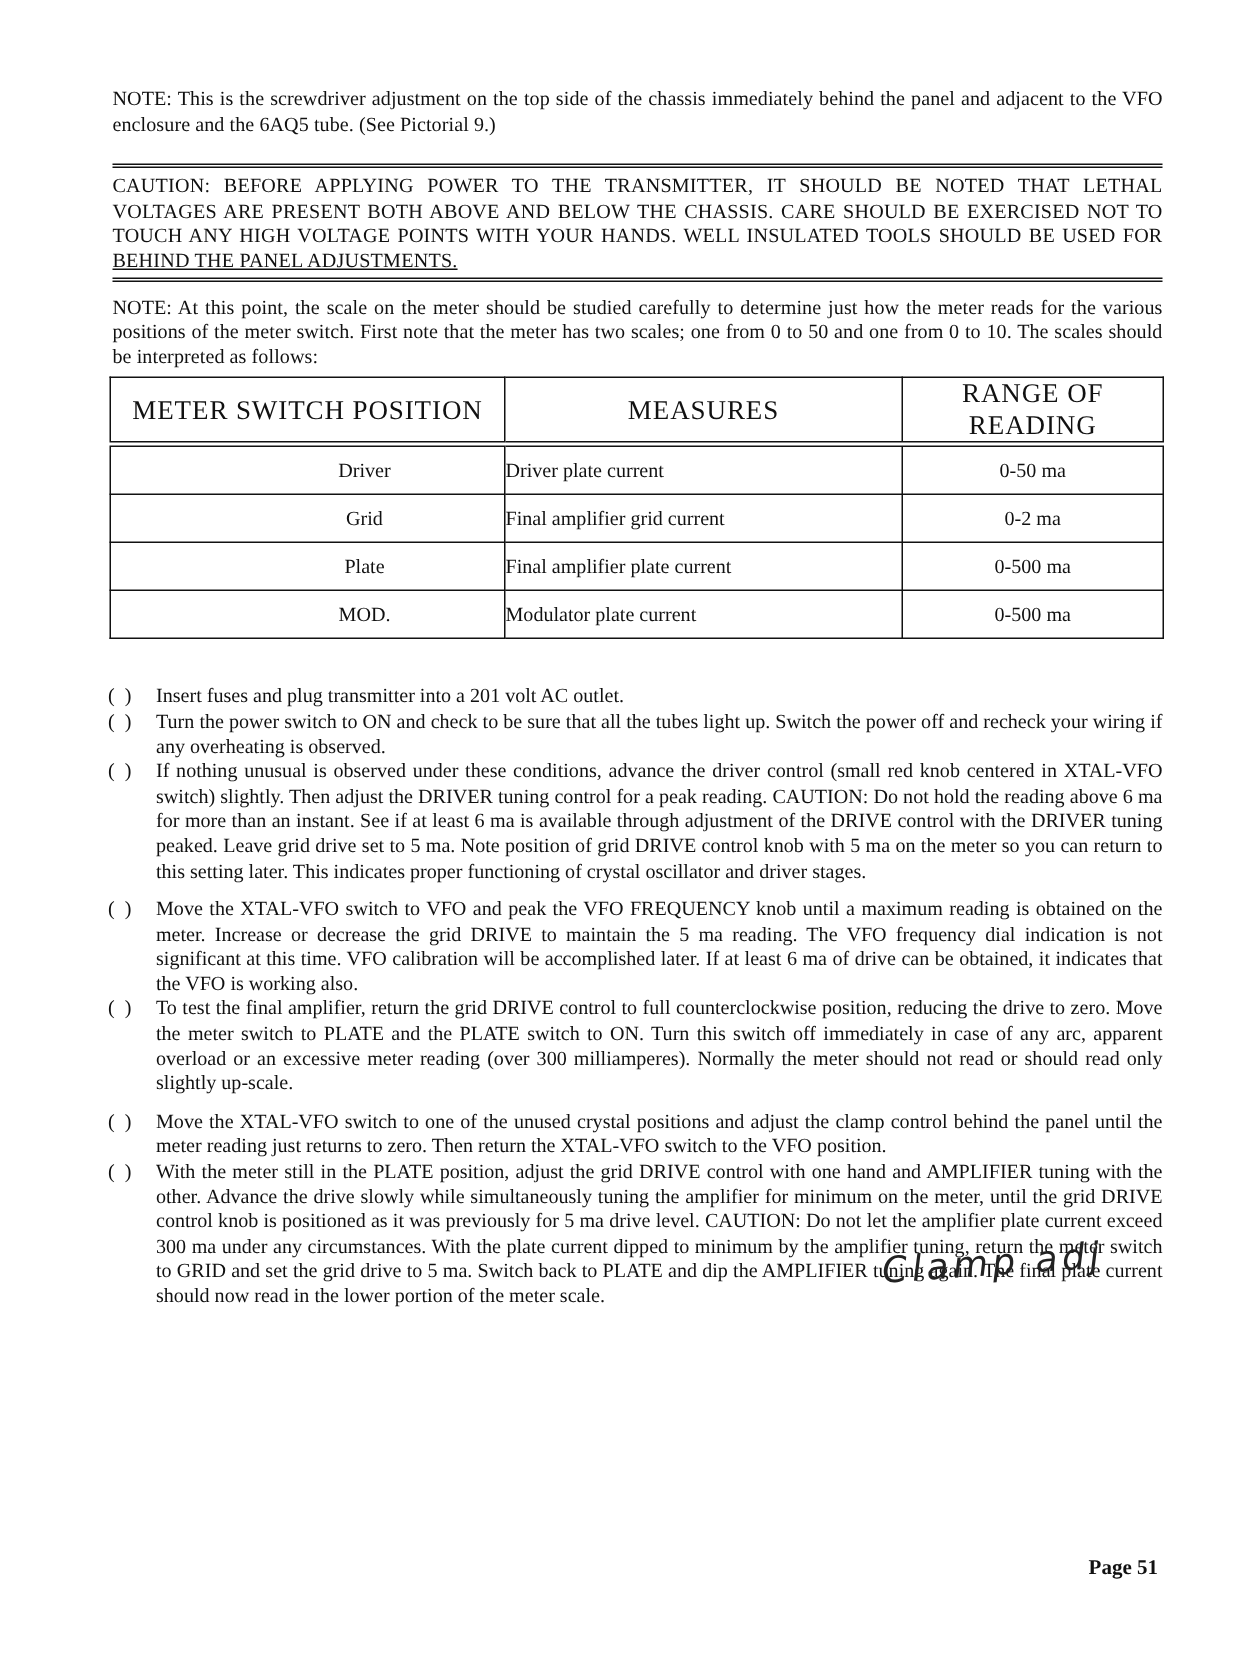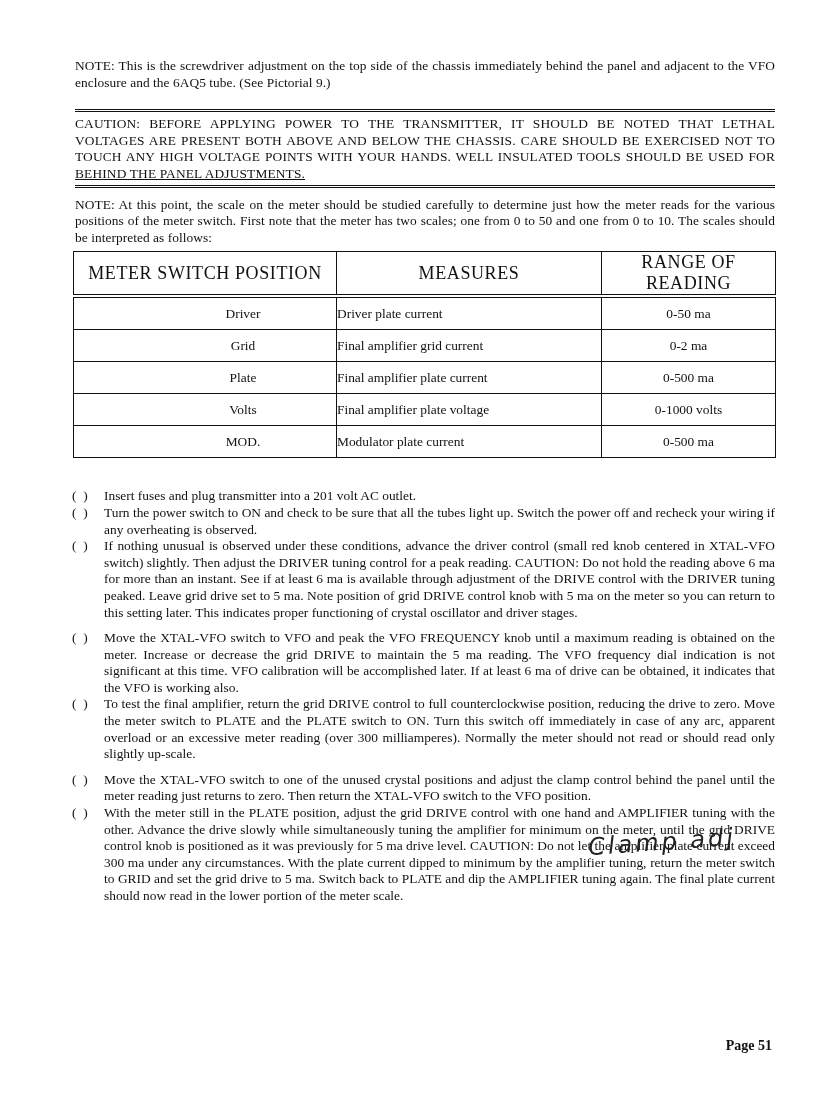--- a/index.html
+++ b/index.html
@@ -91,25 +91,20 @@
         <td class="c1">Grid</td>
         <td class="c2">Final amplifier grid current</td>
         <td class="c3">0-2 ma</td>
       </tr>
       <tr>
         <td class="c1">Plate</td>
         <td class="c2">Final amplifier plate current</td>
         <td class="c3">0-500 ma</td>
       </tr>
       <tr>
-        <td class="c1">Volts</td>
-        <td class="c2">Final amplifier plate voltage</td>
-        <td class="c3">0-1000 volts</td>
-      </tr>
-      <tr>
         <td class="c1">MOD.</td>
         <td class="c2">Modulator plate current</td>
         <td class="c3">0-500 ma</td>
       </tr>
     </tbody>
   </table>
 
   <div class="steps">
     <div class="step">
       <span class="chk">(  )</span>

